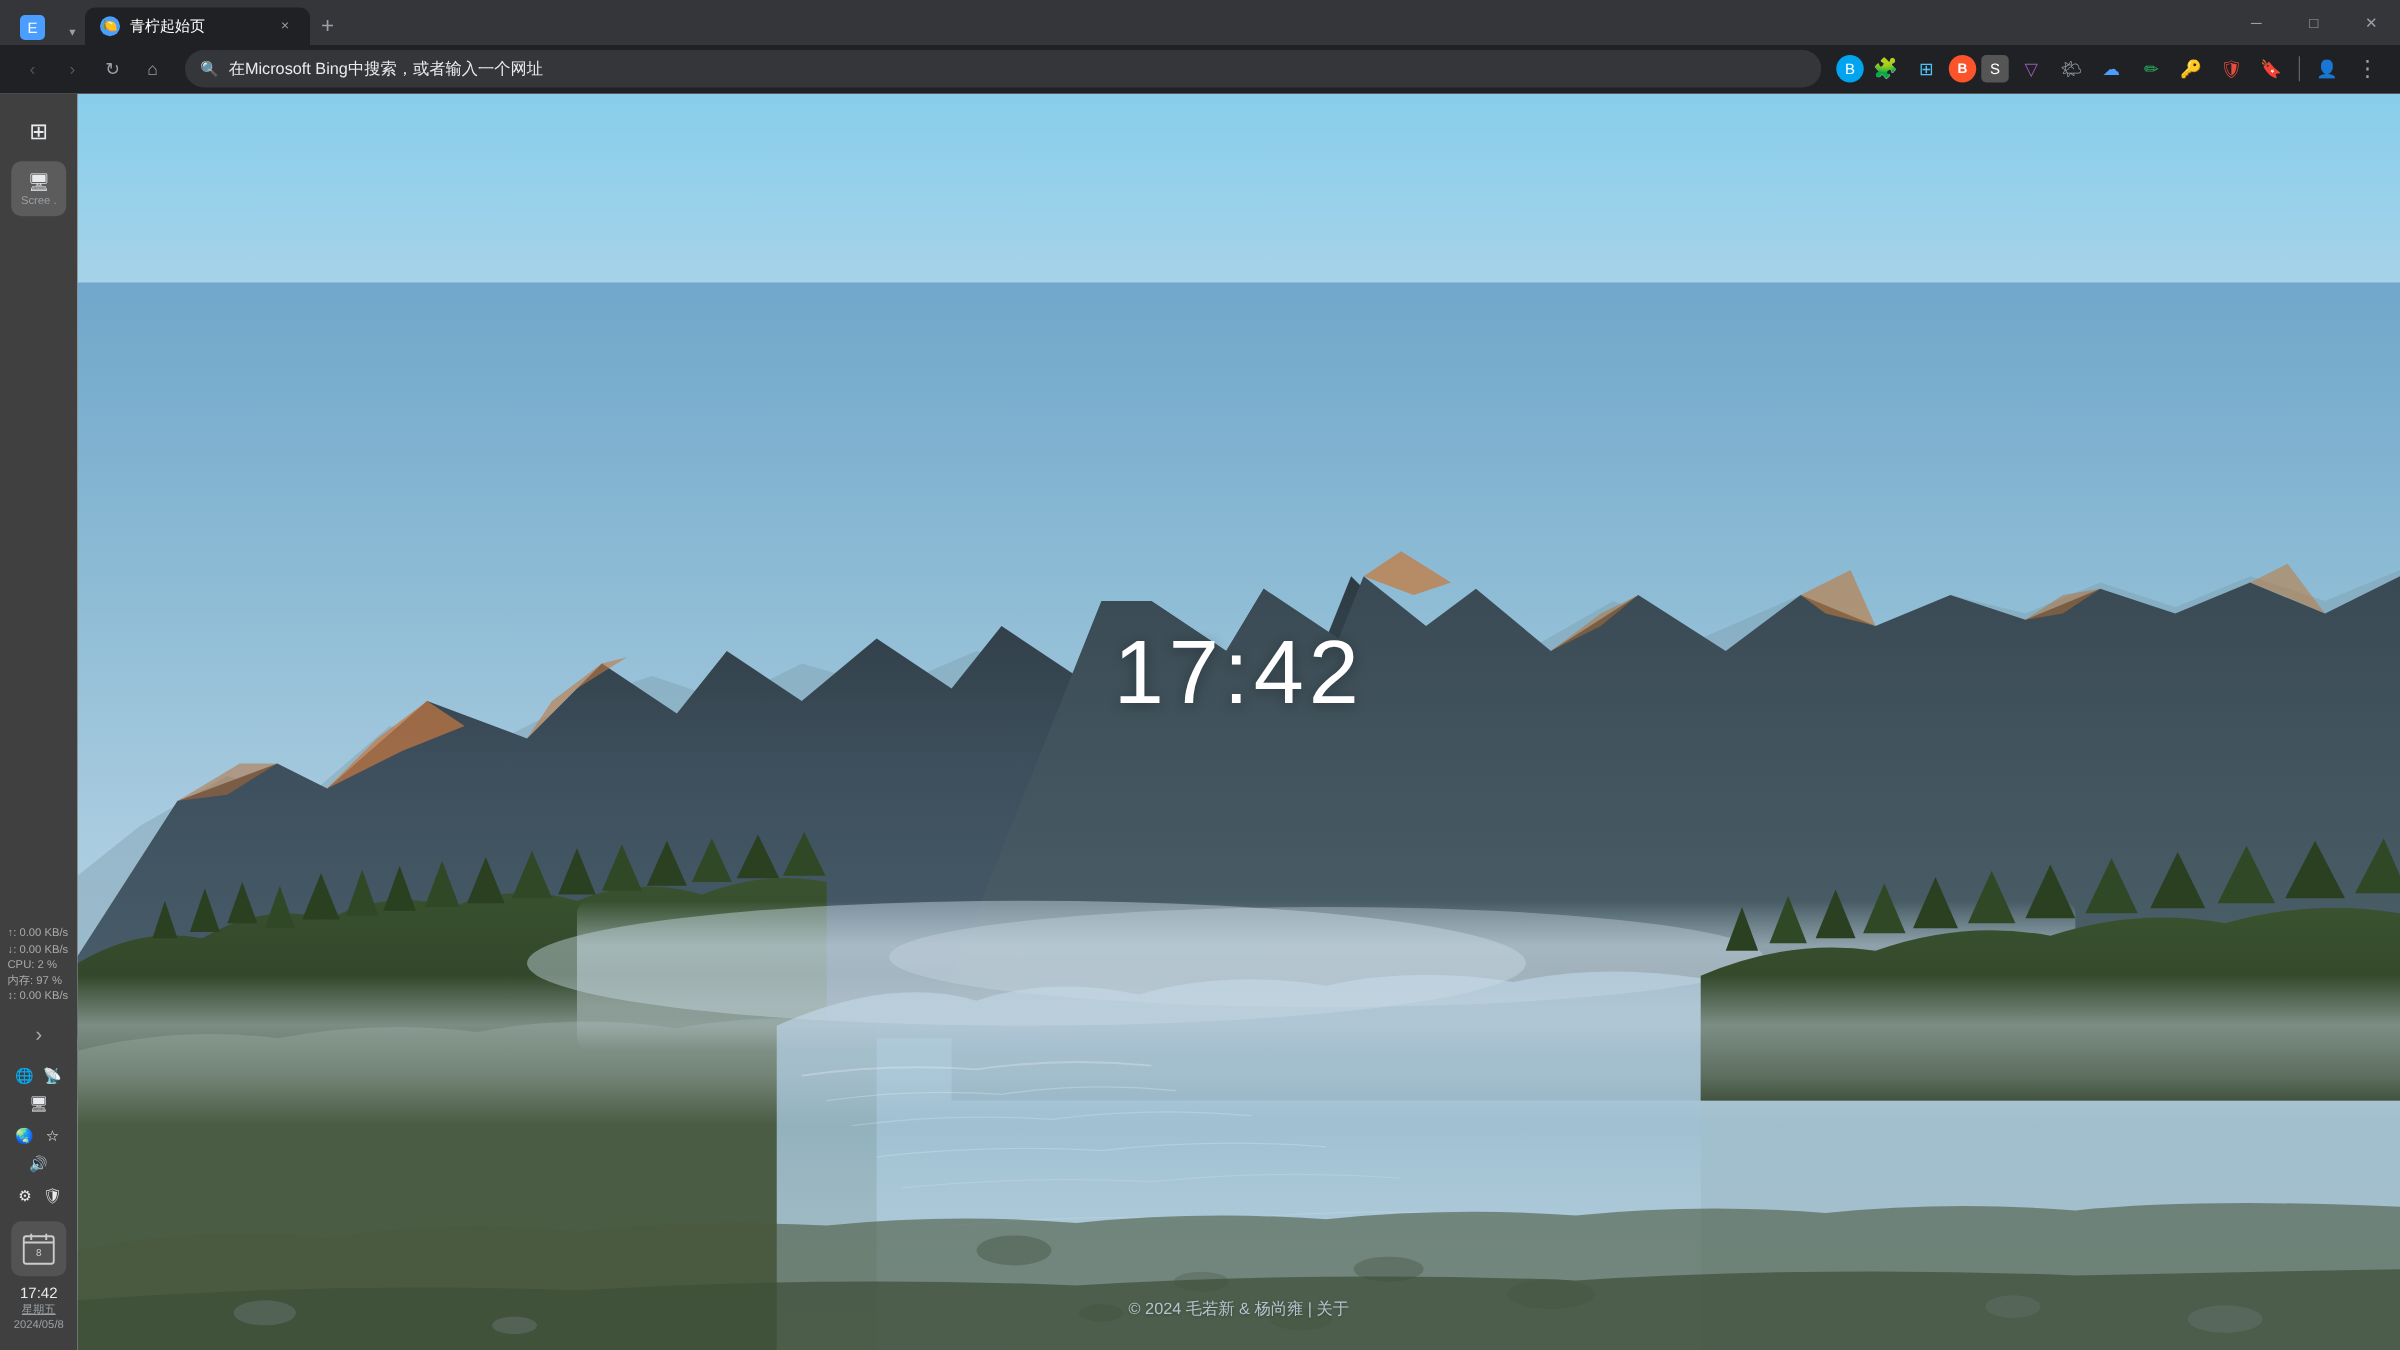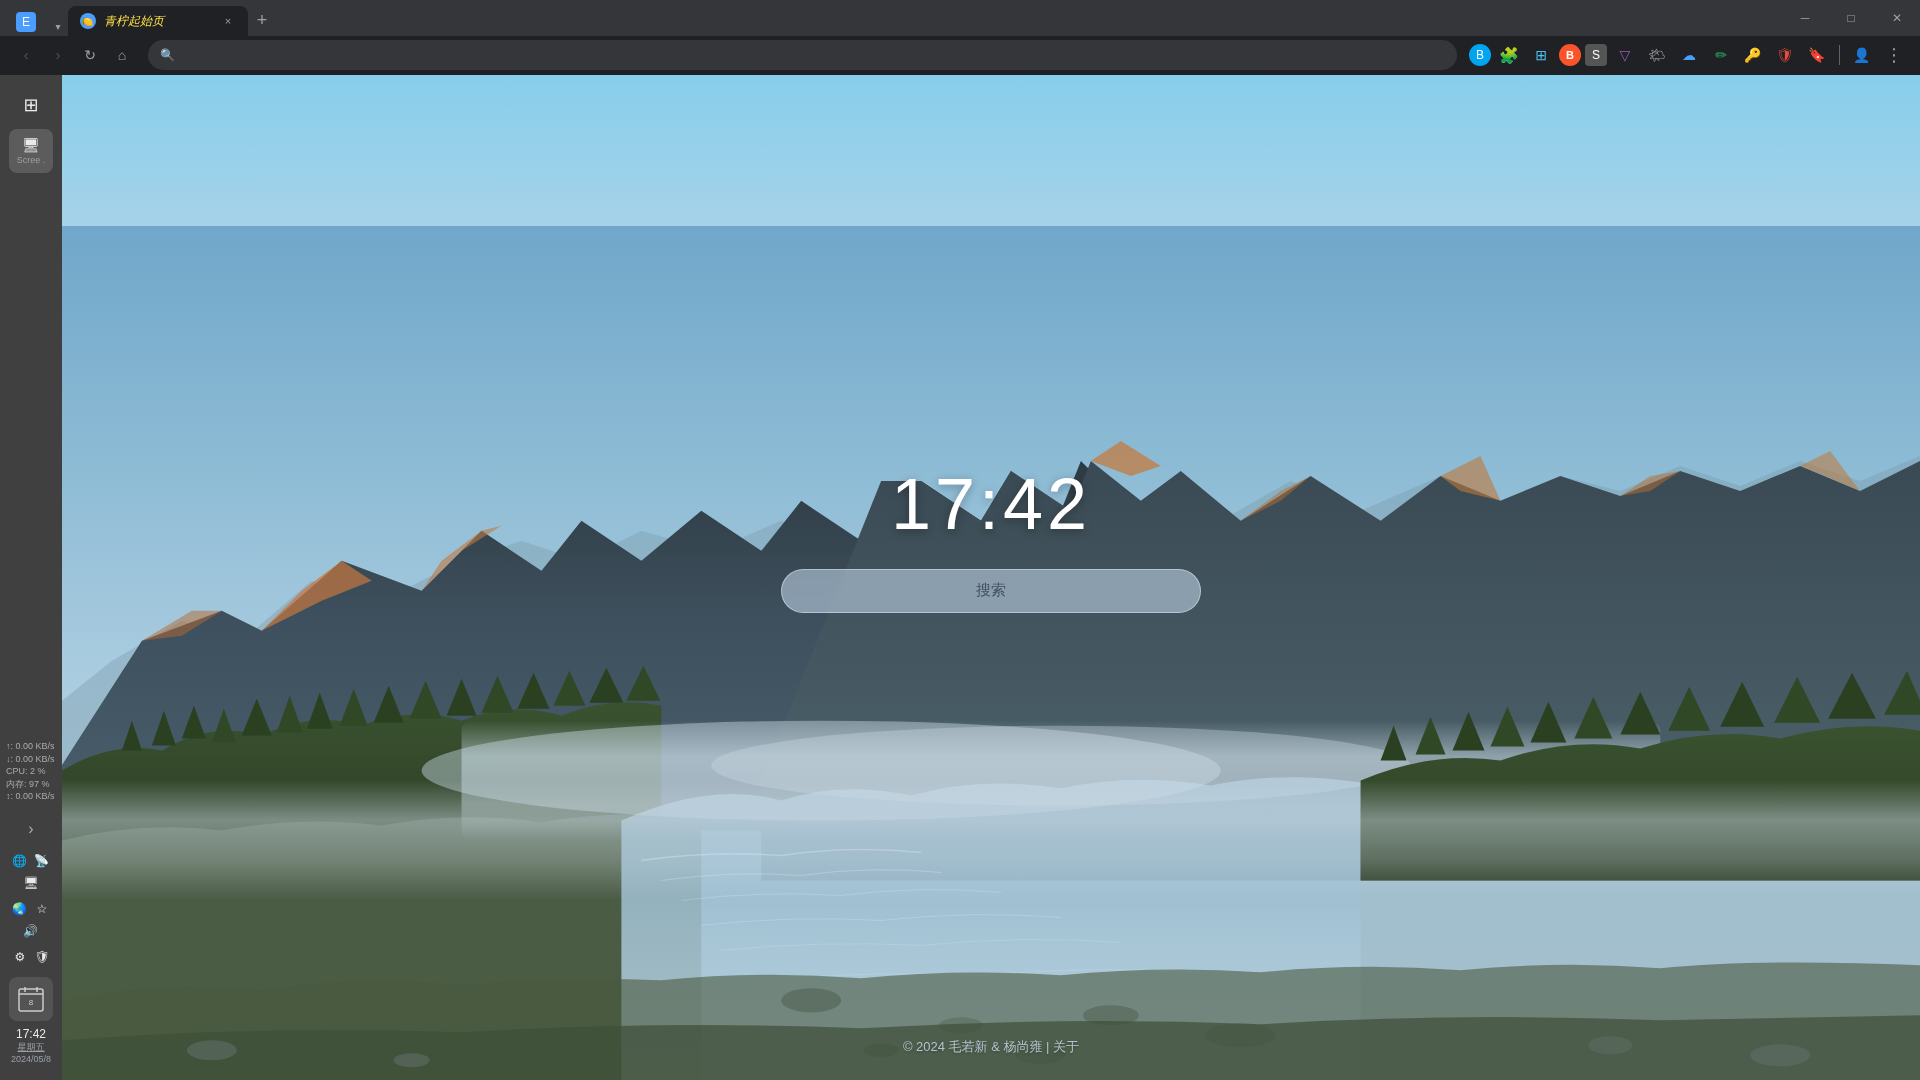--- a/index.html
+++ b/index.html
@@ -55,26 +55,25 @@
       display: flex;
       align-items: center;
       justify-content: center;
       font-size: 10px;
       color: white;
       flex-shrink: 0;
     }
 
     .tab-item .tab-title {
       font-size: 12px;
-      color: #fde047;
+      color: #ffffff;
       white-space: nowrap;
       overflow: hidden;
       text-overflow: ellipsis;
       flex: 1;
-      font-style: italic;
     }
 
     .tab-item .tab-close {
       width: 16px;
       height: 16px;
       border-radius: 50%;
       display: flex;
       align-items: center;
       justify-content: center;
       font-size: 11px;
@@ -372,20 +371,21 @@
   </div>
 
   <div class="nav-bar">
     <div class="nav-btn disabled">‹</div>
     <div class="nav-btn disabled">›</div>
     <div class="nav-btn">↻</div>
     <div class="nav-btn">⌂</div>
 
     <div class="address-bar">
       <span class="lock-icon">🔍</span>
+      <span class="url-text">在Microsoft Bing中搜索，或者输入一个网址</span>
     </div>
 
     <div class="toolbar-icons">
       <div class="toolbar-icon" style="background:#00a4ef;border-radius:50%;width:22px;height:22px;font-size:12px;color:white;display:flex;align-items:center;justify-content:center;">B</div>
       <div class="toolbar-icon" style="font-size:16px;">🧩</div>
       <div class="toolbar-icon" style="font-size:14px; color:#4fc3f7;">⊞</div>
       <div class="toolbar-icon" style="background:#fb542b;border-radius:50%;width:22px;height:22px;font-size:11px;color:white;display:flex;align-items:center;justify-content:center;font-weight:bold;">B</div>
       <div class="toolbar-icon" style="background:#555;border-radius:4px;width:22px;height:22px;font-size:12px;color:white;display:flex;align-items:center;justify-content:center;">S</div>
       <div class="toolbar-icon" style="color:#9b59b6;font-size:14px;">▽</div>
       <div class="toolbar-icon" style="font-size:14px;">🌤</div>
@@ -593,20 +593,17 @@
       <ellipse cx="150" cy="870" rx="25" ry="10" fill="#5a6a60" opacity="0.7"></ellipse>
       <ellipse cx="350" cy="880" rx="18" ry="7" fill="#606e65" opacity="0.6"></ellipse>
       <ellipse cx="1550" cy="865" rx="22" ry="9" fill="#5a6a60" opacity="0.7"></ellipse>
       <ellipse cx="1720" cy="875" rx="30" ry="11" fill="#606e65" opacity="0.6"></ellipse>
     </svg>
 
     <div class="mist-layer"></div>
 
     <div class="center-content">
       <div class="clock-display">17:42</div>
-      <div class="search-bar">
-        <span class="search-bar-text">搜索</span>
-      </div>
     </div>
 
     <div class="footer-text">© 2024 毛若新 &amp; 杨尚雍 | 关于</div>
   </div>
 </div>
 
 </body></html>

